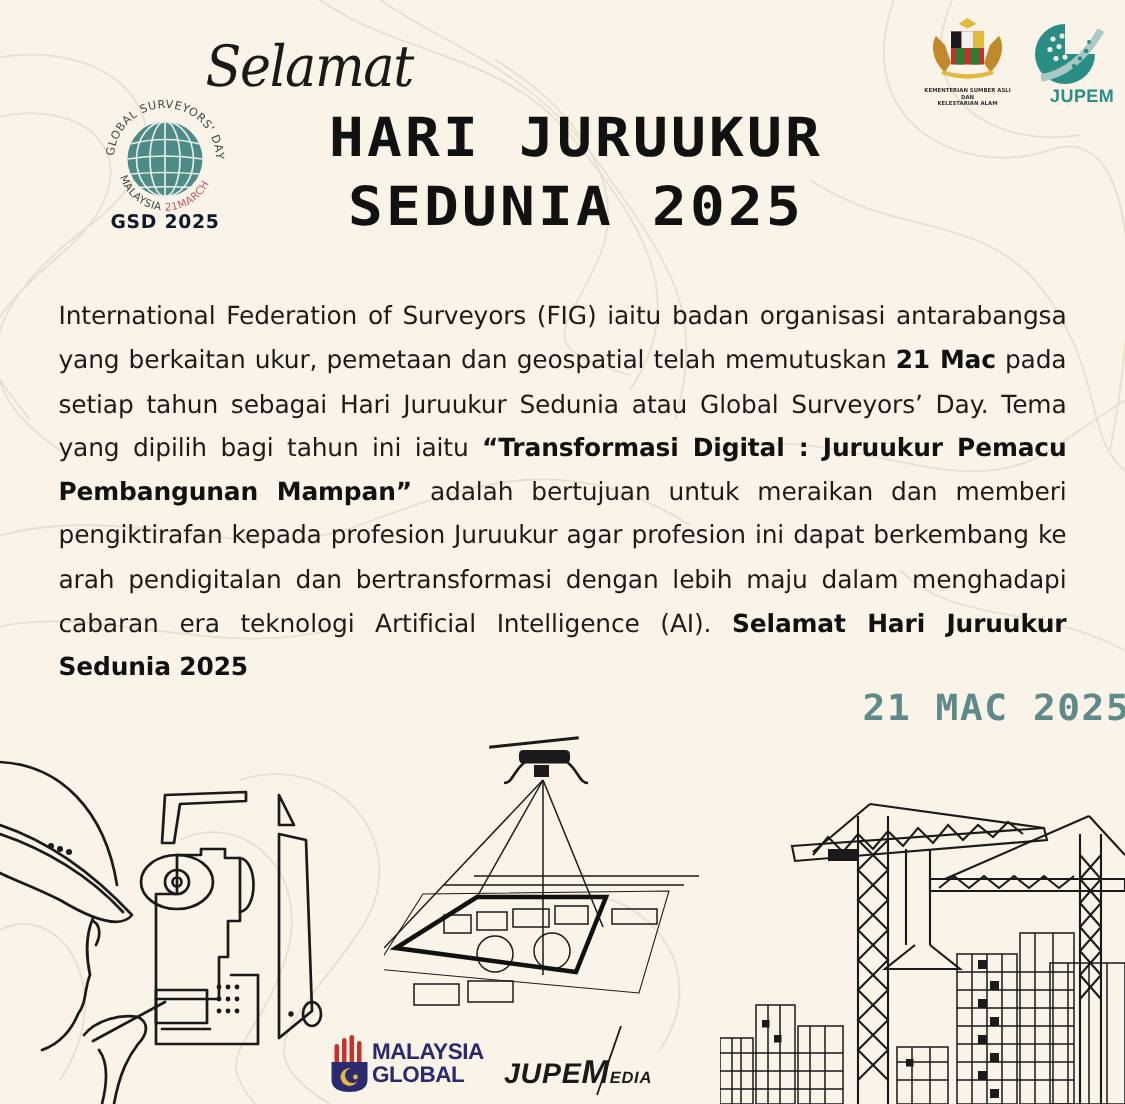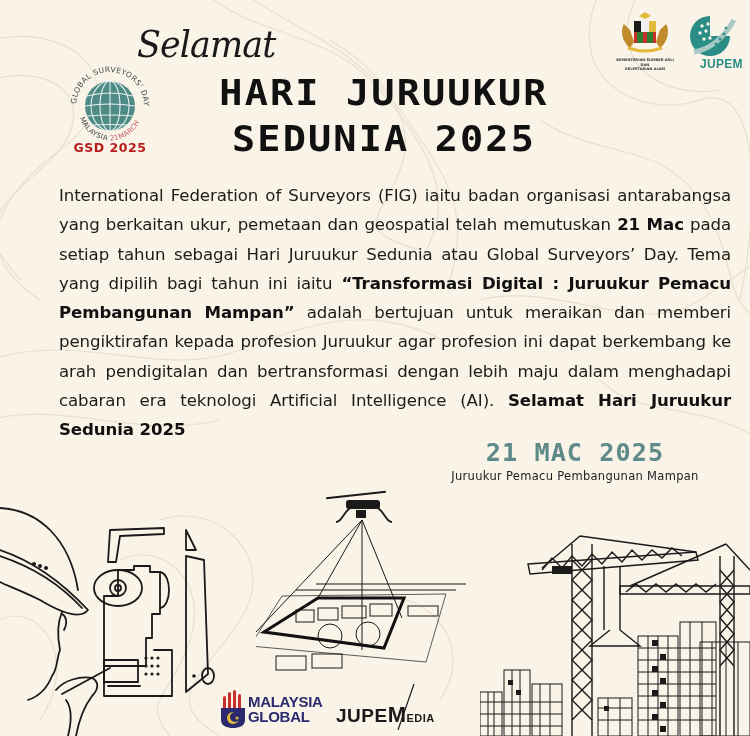--- a/index.html
+++ b/index.html
@@ -10,53 +10,53 @@
     color: #1c1a17;
     position: relative;
   }
   .poster { position: absolute; inset: 0; width: 750px; height: 736px; overflow: hidden; background: #f9f3e8; }
   .contours { position: absolute; inset: 0; pointer-events: none; }
 
   
   .gsd-logo { position: absolute; left: 62px; top: 62px; width: 96px; height: 100px; }
   .gsd-logo svg { position: absolute; left: 0; top: 0; }
   .gsd-label { position: absolute; left: 0; width: 96px; top: 78px; text-align: center;
-    font-family: "DejaVu Sans", sans-serif; font-weight: bold; font-size: 12.5px; letter-spacing: 0.5px; color: #b91c1c; }
+    font-family: "DejaVu Sans", sans-serif; font-weight: bold; font-size: 12.5px; letter-spacing: 0.5px; color: #0f172a; }
 
   .script-title { position: absolute; left: 137px; top: 22px;
     font-family: "DejaVu Serif", serif; font-style: italic; font-size: 38px; color: #1a1a1a;
     letter-spacing: -1px; transform: scaleX(0.92); transform-origin: left; }
   .main-title { position: absolute; left: 170px; top: 70px; width: 400px;
     font-family: "DejaVu Sans Mono", monospace; font-weight: bold; font-size: 36px; line-height: 46px;
     letter-spacing: 2px; color: #111; text-align: center; transform: scaleX(1.07); transform-origin: left; }
 
   .gov-logos { position: absolute; left: 612px; top: 10px; width: 130px; height: 62px; }
   .gov-caption { position: absolute; left: 0; top: 48px; width: 66px; text-align: center; font-size: 3.6px; line-height: 4.5px; color: #333; font-weight: bold; }
   .jupem-text { position: absolute; left: 88px; top: 47px; font-family: "Liberation Sans", sans-serif; font-weight: bold; font-size: 12px; color: #2a8e86; letter-spacing: 0.3px; }
 
   
-  .body-text { position: absolute; left: 39px; top: 181px; width: 672px;
+  .body-text { position: absolute; left: 39px; top: 196px; width: 672px;
     font-family: "DejaVu Sans", sans-serif; font-size: 16.6px; line-height: 29.3px;
-    text-align: justify; color: #1e1b17; letter-spacing: -0.1px; margin-left: 20px; }
+    text-align: justify; color: #1e1b17; letter-spacing: -0.1px; }
   .body-text b { font-weight: bold; color: #111; }
 
   
-  .date-block { position: absolute; left: 405px; top: 439px; width: 340px; text-align: center; }
+  .date-block { position: absolute; left: 405px; top: 458px; width: 340px; text-align: right; }
   .date-title { font-family: "DejaVu Sans Mono", monospace; font-weight: bold; font-size: 24px; color: #5f8a8a; letter-spacing: 1px; line-height: 28px; transform: scaleX(1.05); }
   .date-sub1 { font-family: "DejaVu Sans", sans-serif; font-size: 11.5px; color: #222; line-height: 16px; letter-spacing: 0.3px; }
   .date-sub2 { font-family: "DejaVu Sans", sans-serif; font-size: 11.5px; color: #222; line-height: 18px; letter-spacing: 0.3px; }
 
   
   .illus { position: absolute; }
 
   
   .footer { position: absolute; left: 220px; top: 690px; height: 42px; width: 240px; }
   .madani-icon { position: absolute; left: 0; top: 0; }
   .madani-text { position: absolute; left: 28px; top: 4px; font-family: "Liberation Sans", sans-serif; font-weight: bold; font-size: 15px; line-height: 15px; color: #2b2a6e; letter-spacing: -0.3px; }
-  .jupemedia { position: absolute; left: 116px; top: 12px; font-family: "Liberation Sans", sans-serif; font-weight: bold; font-size: 19px; color: #1a1a1a; letter-spacing: 0.5px; }
+  .jupemedia { position: absolute; left: 116px; top: 12px; font-family: "Liberation Sans", sans-serif; font-weight: bold; font-size: 19px; color: #1a1a1a; letter-spacing: 0.5px; font-style: italic; }
   .jupemedia .small { font-size: 11px; letter-spacing: 0.5px; }
 </style>
 </head>
 <body>
 
 <div class="poster">
 
   <svg class="contours" width="750" height="736" viewBox="0 0 750 736">
     <g fill="none" stroke="#e8dfcf" stroke-width="1.2">
       <path d="M-10 40 C80 20 140 90 60 150 S-20 260 40 300"></path>
@@ -147,21 +147,20 @@
           <circle cx="42" cy="16" r="1.3"></circle>
         </g>
     </svg>
     <div class="jupem-text">JUPEM</div>
   </div>
 
   <div class="body-text"><span>International Federation of Surveyors (FIG) iaitu badan organisasi antarabangsa yang berkaitan ukur, pemetaan dan geospatial telah memutuskan </span><b>21 Mac</b><span> pada setiap tahun sebagai Hari Juruukur Sedunia atau Global Surveyors’ Day. Tema yang dipilih bagi tahun ini iaitu </span><b>“Transformasi Digital : Juruukur Pemacu Pembangunan Mampan”</b><span> adalah bertujuan untuk meraikan dan memberi pengiktirafan kepada profesion Juruukur agar profesion ini dapat berkembang ke arah pendigitalan dan bertransformasi dengan lebih maju dalam menghadapi cabaran era teknologi Artificial Intelligence (AI). </span><b>Selamat Hari Juruukur Sedunia 2025</b></div>
 
   <div class="date-block">
     <div class="date-title">21 MAC 2025</div>
-    <div class="date-sub2">Juruukur Pemacu Pembangunan Mampan</div>
   </div>
 
   <svg class="illus" style="left:0;top:490px;" width="240" height="246" viewBox="0 0 240 246">
     <g fill="none" stroke="#1a1a1a" stroke-width="1.8" stroke-linecap="round" stroke-linejoin="round">
 
       <path d="M0 18 C40 20 70 50 78 100"></path>
       <path d="M0 60 C30 70 60 90 88 120 C80 130 60 122 40 110 C20 100 5 95 0 92"></path>
       <path d="M0 66 C30 76 60 94 82 118"></path>
 
       <path d="M62 122 C56 136 58 150 60 160 C56 170 58 178 52 186 C48 196 40 206 28 210"></path>

